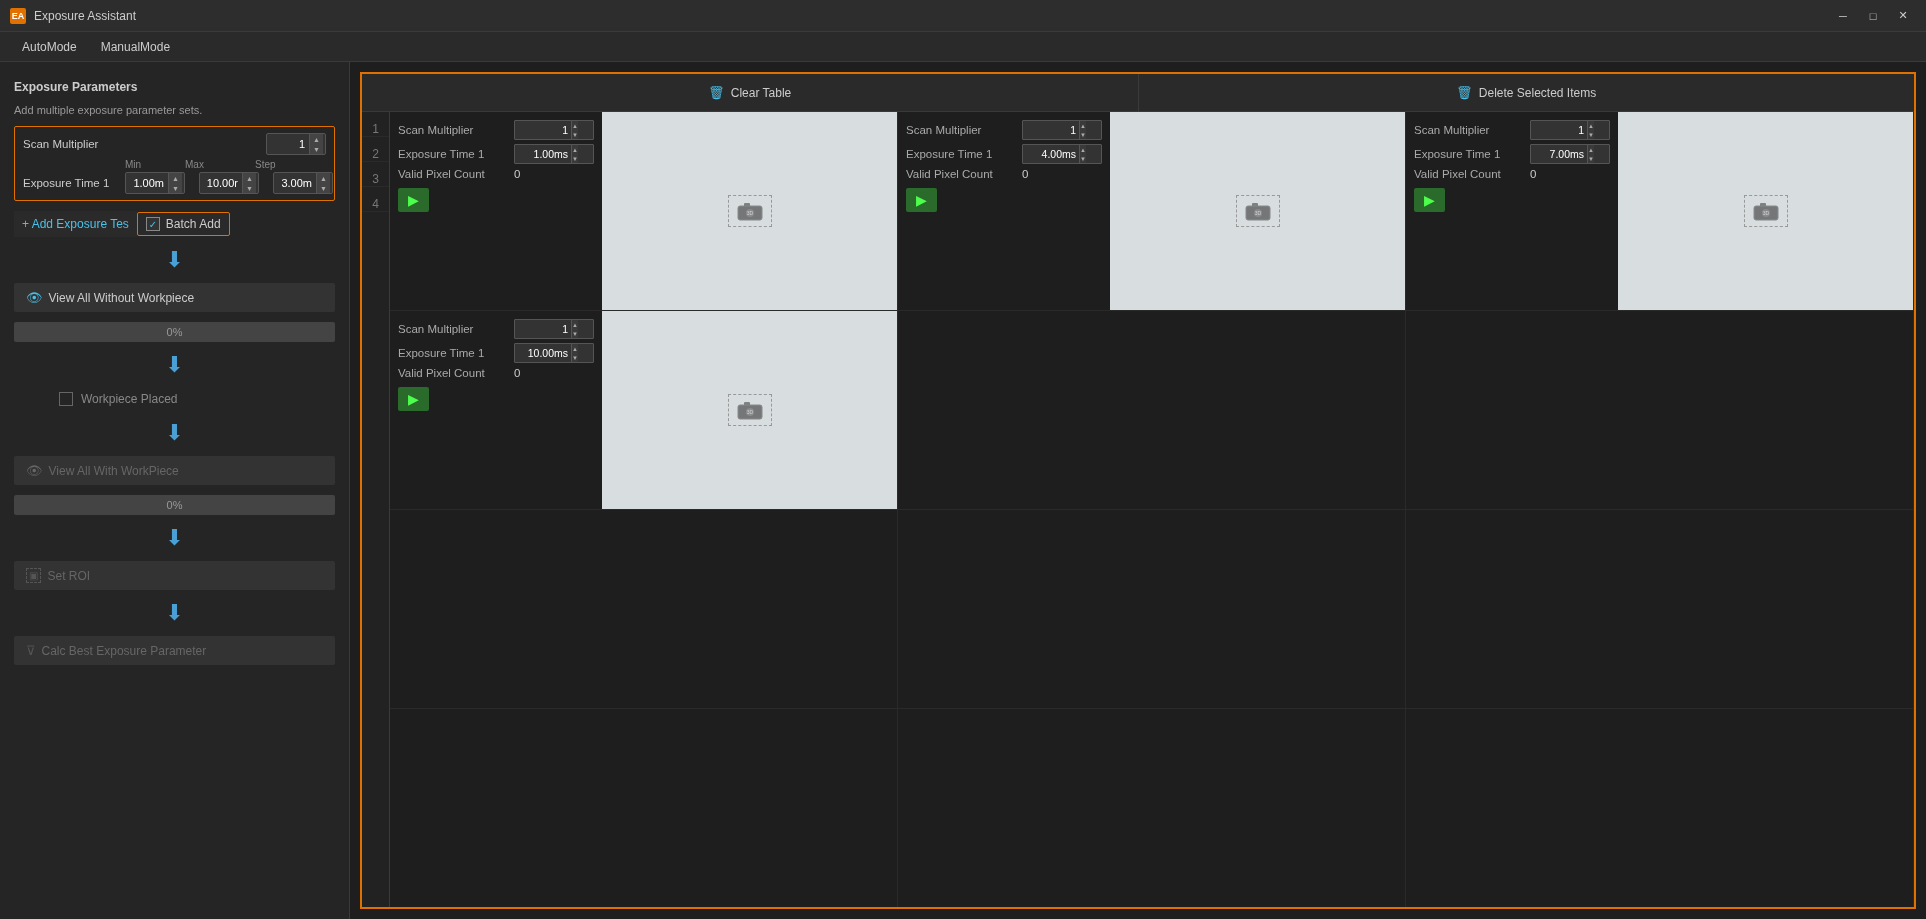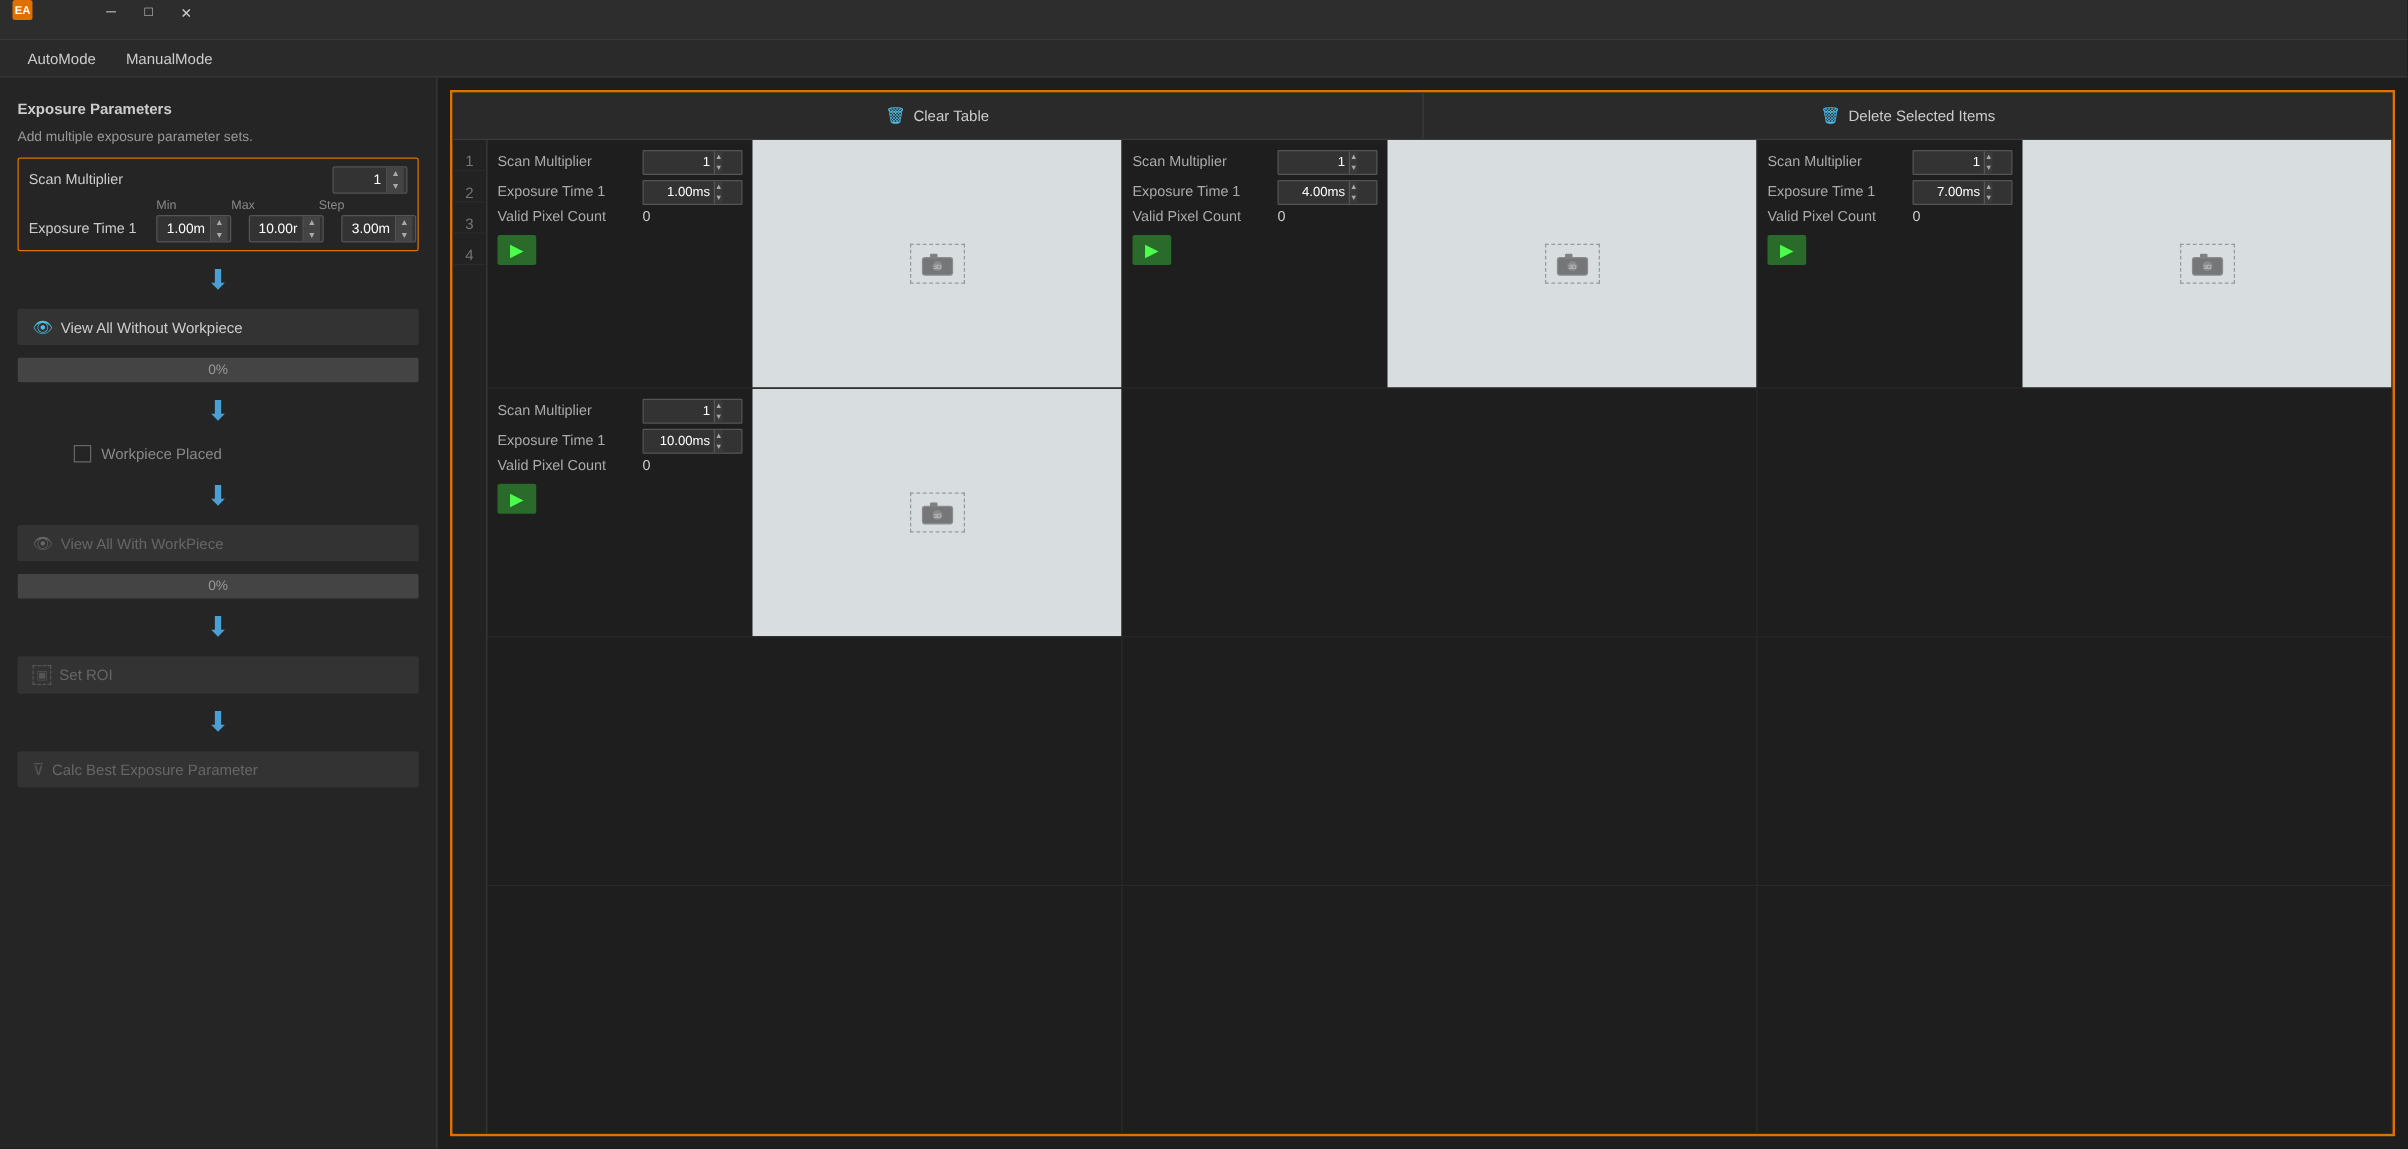--- a/index.html
+++ b/index.html
@@ -12,24 +12,24 @@
       height: 919px;
       overflow: hidden;
       display: flex;
       flex-direction: column;
     }
     
     .title-bar {
       background: #2d2d2d;
       height: 32px;
       display: flex;
+      align-items: center;
       padding: 0 10px;
       flex-shrink: 0;
       border-bottom: 1px solid #3a3a3a;
-      gap: 42px;
     }
     .title-bar-icon {
       width: 16px;
       height: 16px;
       background: #e07000;
       border-radius: 2px;
       margin-right: 8px;
       display: flex;
       align-items: center;
       justify-content: center;
@@ -481,20 +481,21 @@
       display: flex;
       border-right: 1px solid #2a2a2a;
       max-width: 595px;
     }
   </style>
 </head>
 <body>
 
 <div class="title-bar">
   <div class="title-bar-icon">EA</div>
+  <div class="title-bar-title">Exposure Assistant</div>
   <div class="title-bar-controls">
     <button class="title-btn">─</button>
     <button class="title-btn">□</button>
     <button class="title-btn close">✕</button>
   </div>
 </div>
 
 <div class="menu-bar">
   <div class="menu-item">AutoMode</div>
   <div class="menu-item">ManualMode</div>
@@ -543,20 +544,27 @@
         <div class="spinbox">
           <input type="text" value="3.00m" style="">
           <div class="spinbox-arrows">
             <button class="spin-up">▲</button>
             <button class="spin-dn">▼</button>
           </div>
         </div>
       </div>
     </div>
 
+    <div class="action-row">
+      <button class="add-exposure-btn">+ Add Exposure Tes</button>
+      <div class="batch-add-box">
+        <div class="checkbox-custom">✓</div>
+        <span>Batch Add</span>
+      </div>
+    </div>
 
     <div class="arrow-down-container">
       <span class="arrow-down">⬇</span>
     </div>
 
     <button class="action-btn">
       <span class="btn-icon">👁</span>
       <span>View All Without Workpiece</span>
     </button>
     <div class="progress-bar-wrap">

